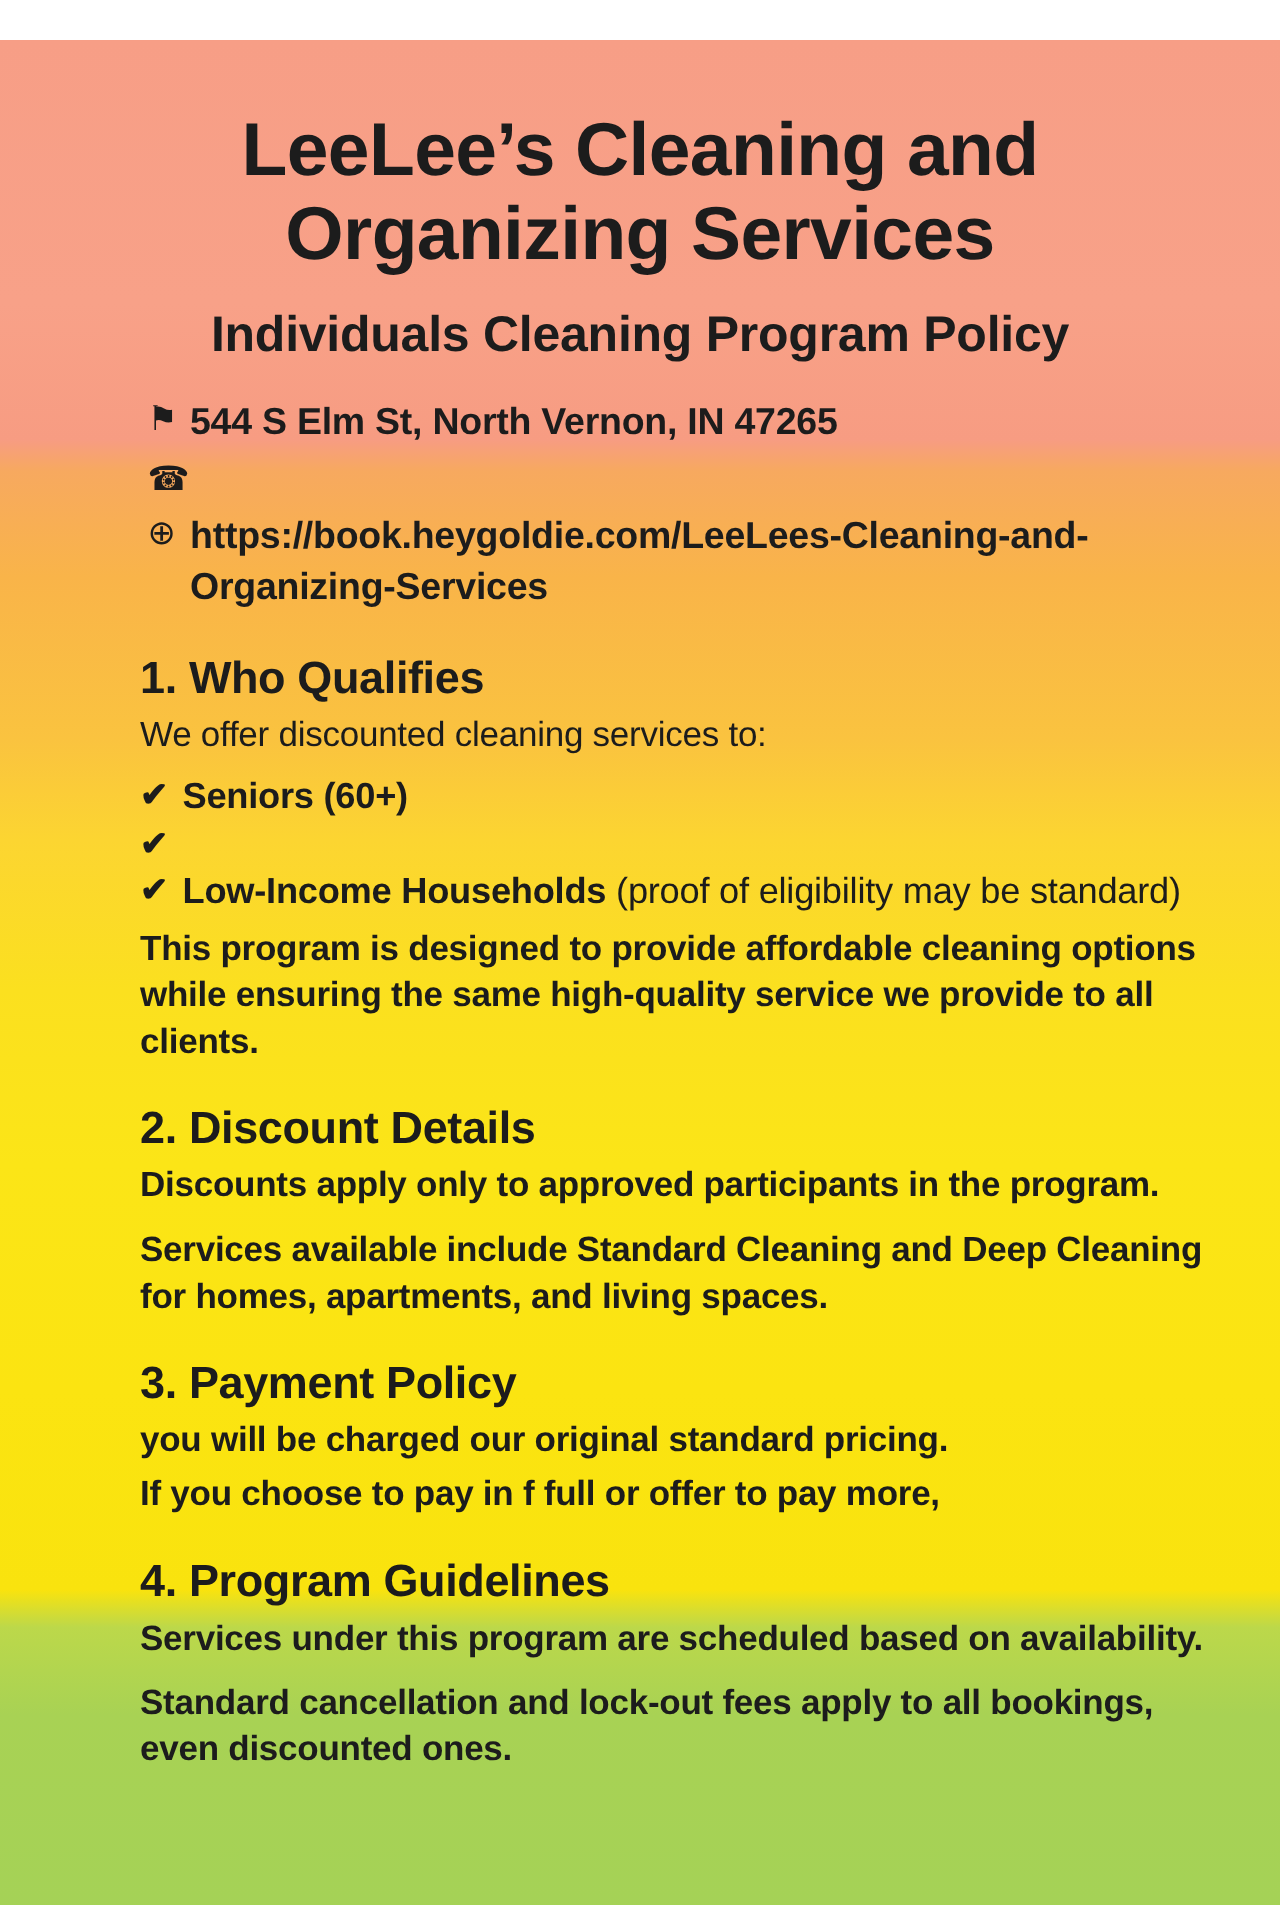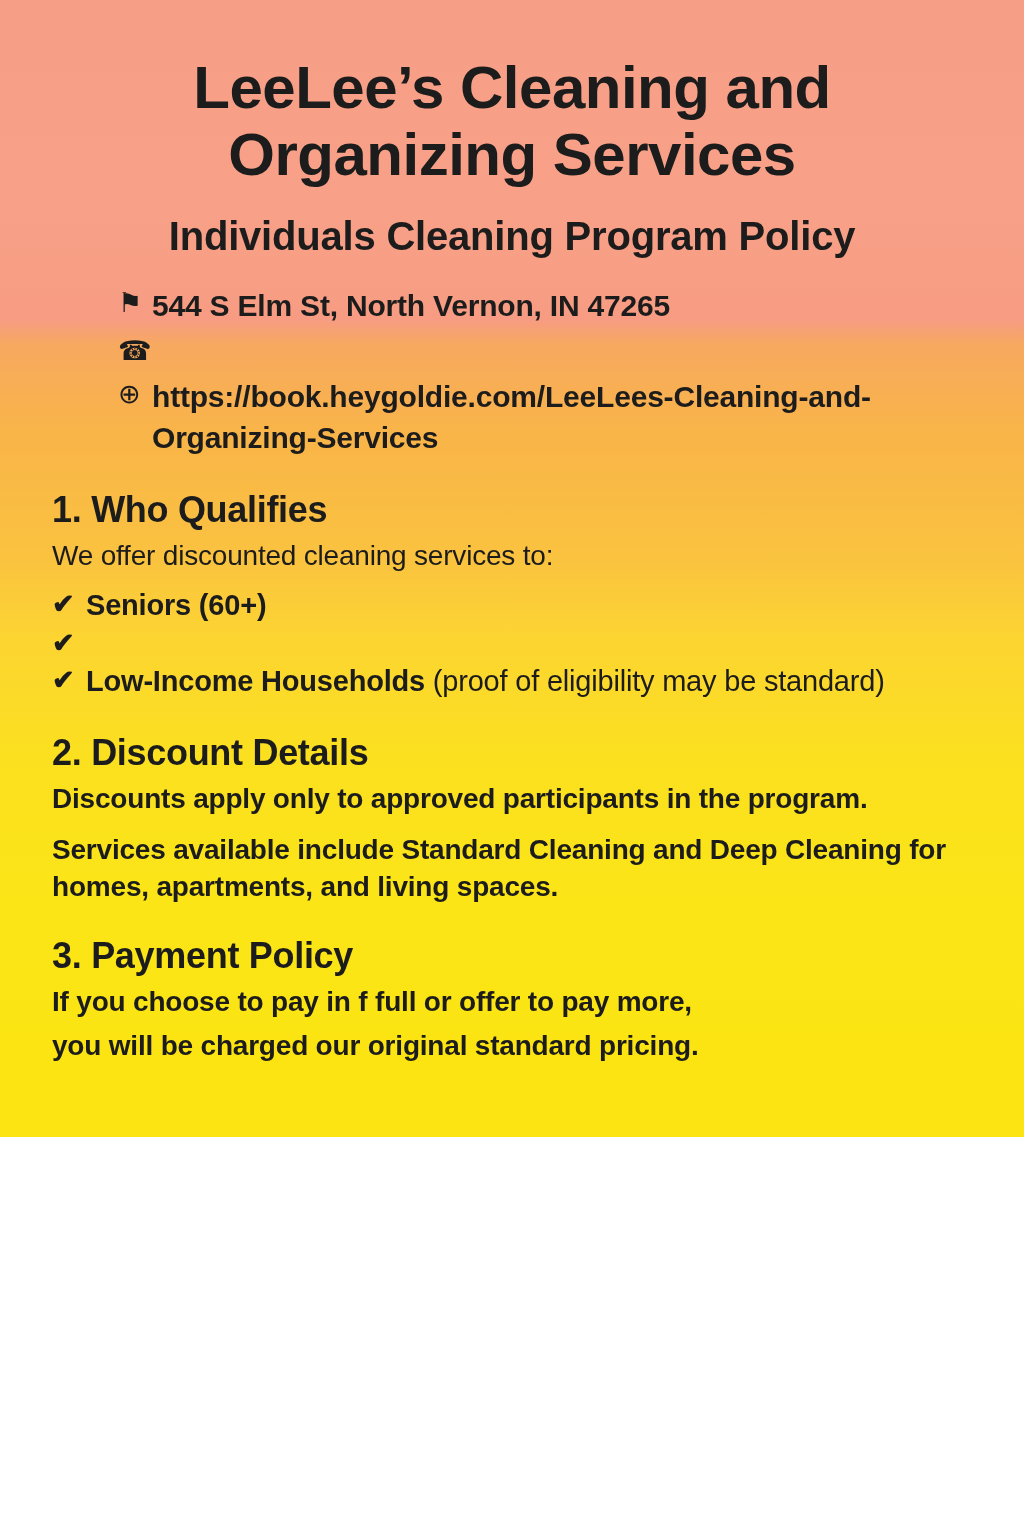--- a/index.html
+++ b/index.html
@@ -9,39 +9,40 @@
   }
   body {
     width: 1024px;
     height: 1536px;
     font-family: "Liberation Sans", sans-serif;
     overflow: hidden;
   }
   .poster {
     position: relative;
     width: 1024px;
-    height: 1137px;
+    height: 1492px;
     background: linear-gradient(
       to bottom,
       #f79e86 0px,
       #f8a188 210px,
       #f79c82 320px,
       #f7a95f 345px,
       #f9b449 430px,
       #fac33f 560px,
       #fcd531 640px,
       #fbe01f 760px,
       #fbe517 900px,
       #fbe411 1080px,
       #f9e30e 1240px,
       #bcd84a 1270px,
       #a8d254 1340px,
       #a4d257 1536px
     );
     overflow: hidden;
+    margin-top: 32px;
   }
   .title {
     margin: 0;
     padding: 54px 56px 0 56px;
     text-align: center;
     font-size: 60px;
     line-height: 1.12;
     font-weight: bold;
     color: #1c1c1c;
     letter-spacing: -0.5px;
@@ -72,21 +73,21 @@
     text-align: left;
   }
   .contact-text {
     font-size: 30px;
     line-height: 1.38;
     font-weight: bold;
     color: #1c1c1c;
     letter-spacing: -0.2px;
   }
   .section {
-    padding: 0 40px 0 52px;
+    padding: 0 40px 0 112px;
   }
   .section-heading {
     margin: 30px 0 4px 0;
     font-size: 36px;
     font-weight: bold;
     color: #1c1c1c;
     letter-spacing: -0.3px;
   }
   .para {
     margin: 6px 0 0 0;
@@ -155,29 +156,36 @@
         <span>Seniors (60+)</span>
       </li>
       <li>
         <span class="check-mark">✔</span>
       </li>
       <li>
         <span class="check-mark">✔</span>
         <span><span>Low-Income Households </span><span class="tail">(proof of eligibility may be standard)</span></span>
       </li>
     </ul>
+    <p class="para">This program is designed to provide affordable cleaning options while ensuring the same high-quality service we provide to all clients.</p>
   </div>
 
   <div class="section">
     <h3 class="section-heading">2. Discount Details</h3>
     <p class="para">Discounts apply only to approved participants in the program.</p>
     <div class="gap-s"></div>
     <p class="para">Services available include Standard Cleaning and Deep Cleaning for homes, apartments, and living spaces.</p>
   </div>
 
   <div class="section">
     <h3 class="section-heading">3. Payment Policy</h3>
+    <p class="para">you will be charged our original standard pricing.</p>
     <p class="para">If you choose to pay in f full or offer to pay more,</p>
-    <p class="para">you will be charged our original standard pricing.</p>
   </div>
 
+  <div class="section">
+    <h3 class="section-heading">4. Program Guidelines</h3>
+    <p class="para">Services under this program are scheduled based on availability.</p>
+    <div class="gap-s"></div>
+    <p class="para">Standard cancellation and lock-out fees apply to all bookings, even discounted ones.</p>
+  </div>
 
 </div>
 
 </body></html>

